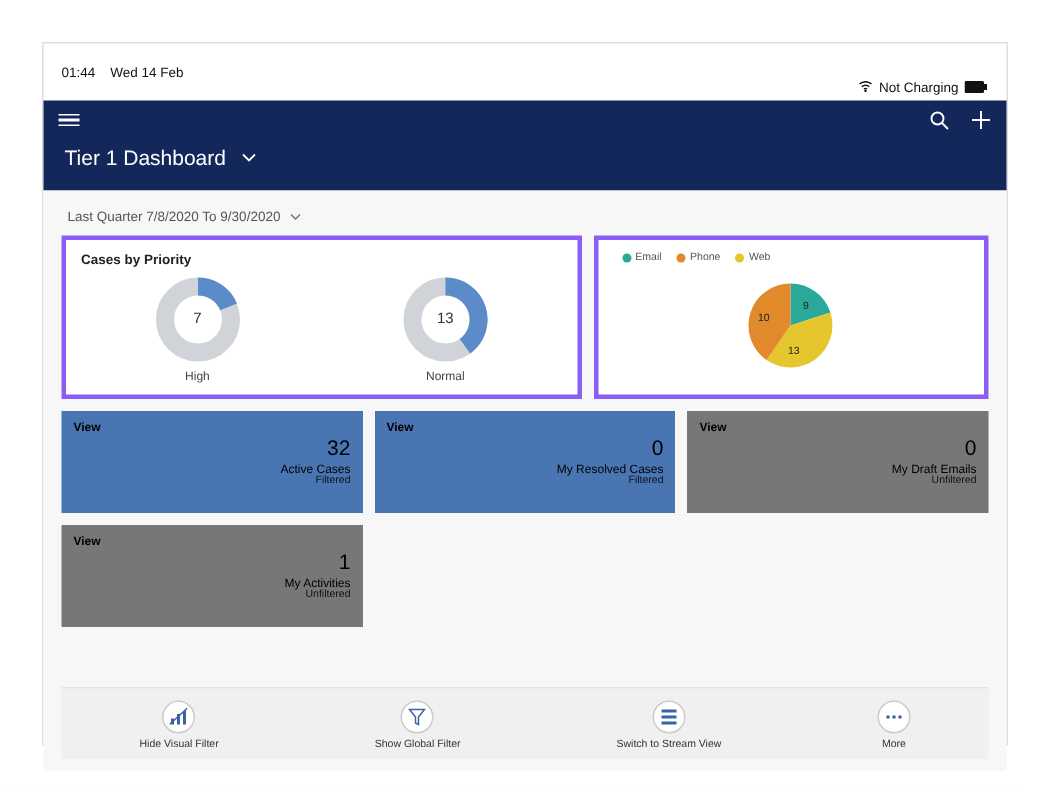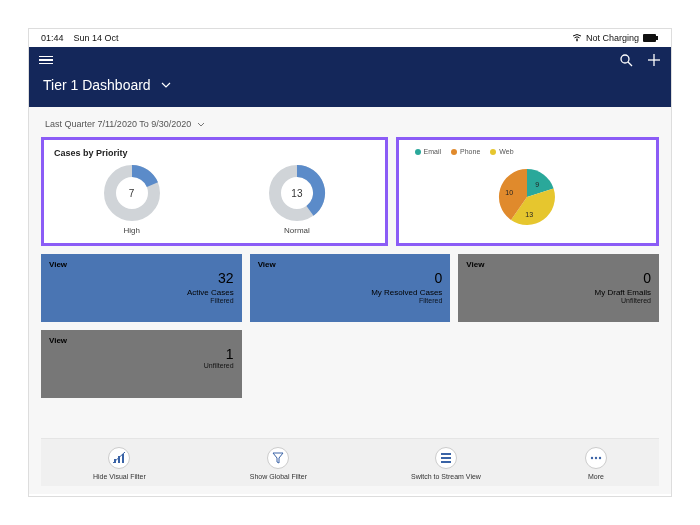--- a/index.html
+++ b/index.html
@@ -1,19 +1,19 @@
 <!DOCTYPE html>
 <html><head>
 <meta charset="utf-8">
 <style>
   * { box-sizing: border-box; margin: 0; padding: 0; }
   body { font-family: "Segoe UI", -apple-system, sans-serif; background: #fff; width: 700px; height: 525px; overflow: hidden; }
   .frame { position: absolute; left: 28px; top: 28px; width: 644px; height: 469px; background: #fff; border: 1px solid #ddd; }
   .statusbar { display: flex; justify-content: space-between; align-items: center; padding: 4px 12px; font-size: 9px; color: #111; }
-  .statusbar .right { display: flex; align-items: center; gap: 4px; }
+  .statusbar .right { display: flex; align-items: center; gap: 4px; margin-top: 20px; }
   .navbar { background: #14275a; color: #fff; padding: 6px 10px 14px 10px; }
   .navbar-top { display: flex; justify-content: space-between; align-items: center; }
   .nav-icons { display: flex; gap: 14px; align-items: center; }
   .hamburger { display: flex; flex-direction: column; gap: 2px; cursor: pointer; }
   .hamburger span { display: block; width: 14px; height: 1.5px; background: #fff; }
   .title-row { display: flex; align-items: center; gap: 10px; margin-top: 10px; padding-left: 4px; }
   .title-row h1 { font-size: 14px; font-weight: 400; }
   .content { background: #f7f7f7; padding: 10px 12px 8px 12px; height: calc(100% - 80px); display: flex; flex-direction: column; }
   .daterow { font-size: 9px; color: #555; padding: 2px 4px 8px 4px; display: flex; align-items: center; gap: 6px; }
   .cards-top { display: flex; gap: 8px; margin-bottom: 8px; }
@@ -47,21 +47,21 @@
 </style>
 </head>
 <body>
 
 <div class="frame">
 
   <div class="statusbar">
     <div>
       <span>01:44</span>
       &nbsp;&nbsp;
-      <span>Sun 14 Oct</span>
+      <span>Wed 14 Feb</span>
     </div>
     <div class="right">
       <span>
         <svg width="10" height="8" viewBox="0 0 10 8">
             <path d="M5 7 L5 7 M1 2 Q5 -1 9 2 M2.5 3.8 Q5 1.8 7.5 3.8 M4 5.4 Q5 4.6 6 5.4" stroke="#111" stroke-width="1" fill="none"></path>
             <circle cx="5" cy="6.6" r="0.8" fill="#111"></circle>
           </svg>
       </span>
       <span>Not Charging</span>
       <span>
@@ -101,21 +101,21 @@
         <svg width="10" height="6" viewBox="0 0 10 6">
             <path d="M1 1 L5 5 L9 1" stroke="#fff" stroke-width="1.2" fill="none"></path>
           </svg>
       </span>
     </div>
   </div>
 
   <div class="content">
 
     <div class="daterow">
-      <span>Last Quarter 7/11/2020 To 9/30/2020</span>
+      <span>Last Quarter 7/8/2020 To 9/30/2020</span>
       <span>
         <svg width="8" height="5" viewBox="0 0 8 5">
             <path d="M1 1 L4 4 L7 1" stroke="#777" stroke-width="1" fill="none"></path>
           </svg>
       </span>
     </div>
 
     <div class="cards-top">
       <div class="card" style="flex:1.35">
         <div class="card-title">Cases by Priority</div>
@@ -191,20 +191,21 @@
         <div class="tile-num">0</div>
         <div class="tile-tt">My Draft Emails</div>
         <div class="tile-sub">Unfiltered</div>
       </div>
     </div>
 
     <div class="tiles2">
       <div class="tile tile-gray">
         <div class="tile-view">View</div>
         <div class="tile-num">1</div>
+        <div class="tile-tt">My Activities</div>
         <div class="tile-sub">Unfiltered</div>
       </div>
       <div></div>
         <div></div>
     </div>
 
     <div class="bottombar">
       <div class="bbtn">
         <div class="bbtn-circle">
             <span>

